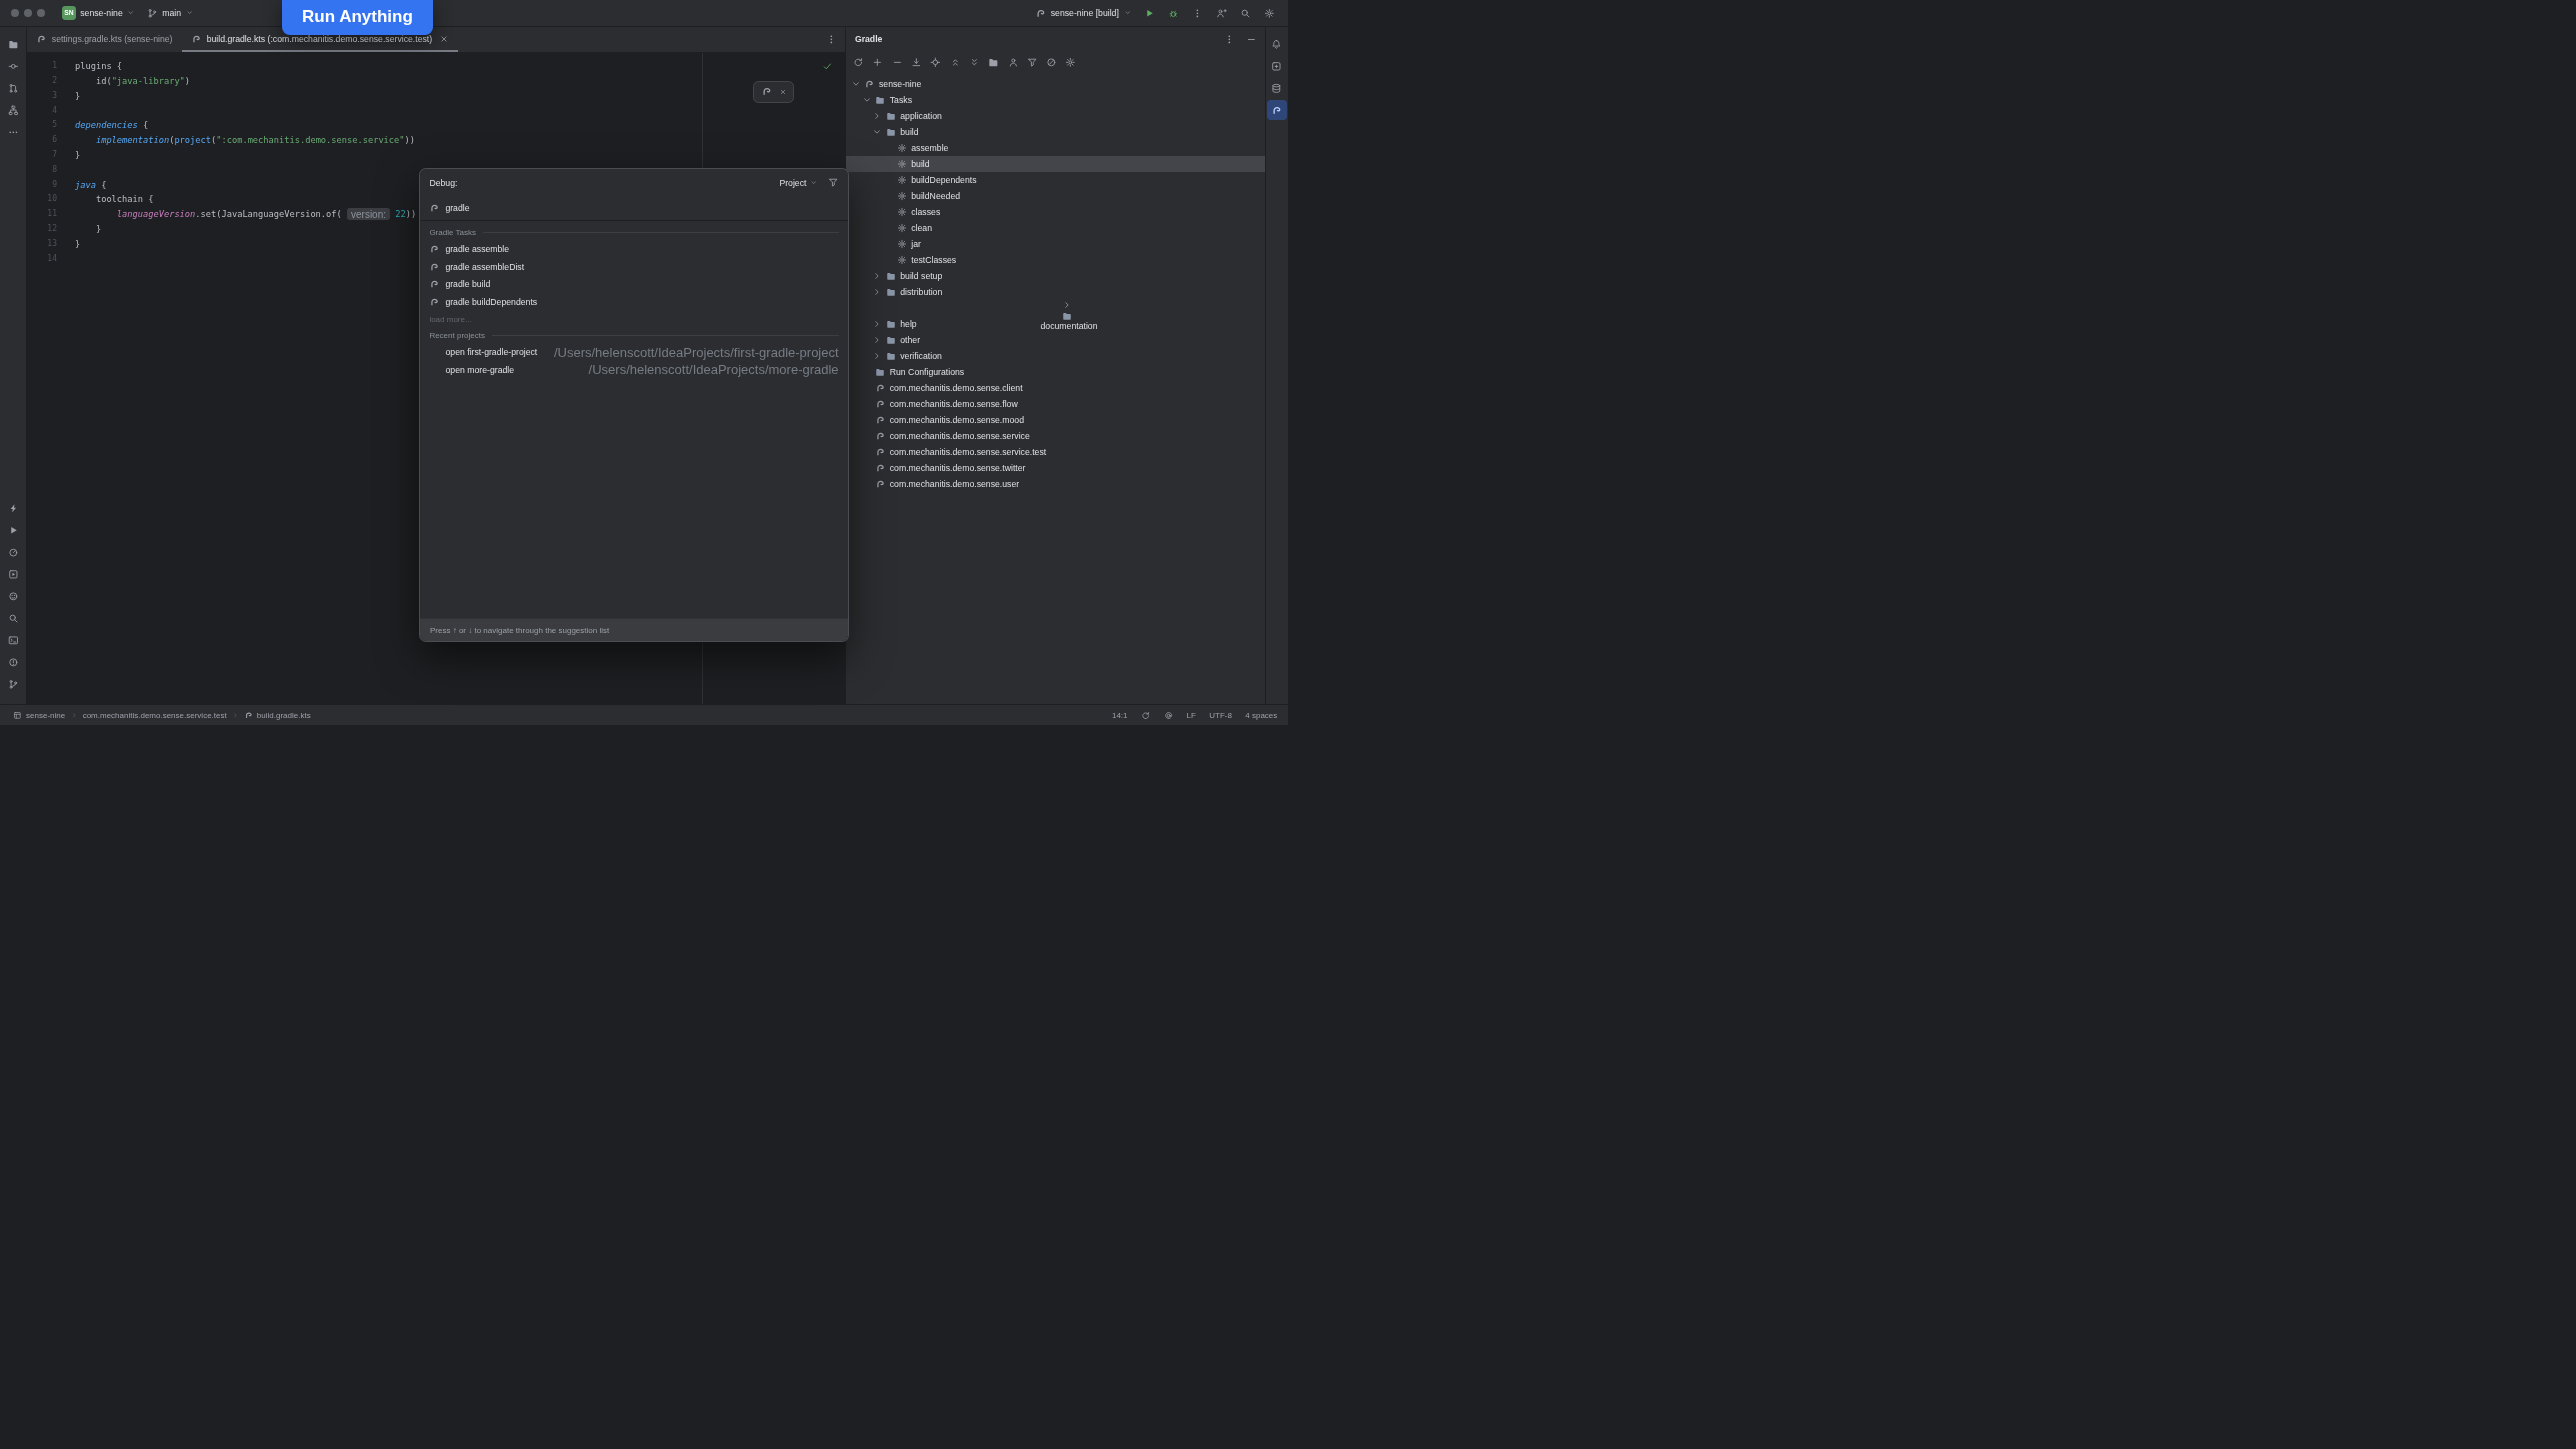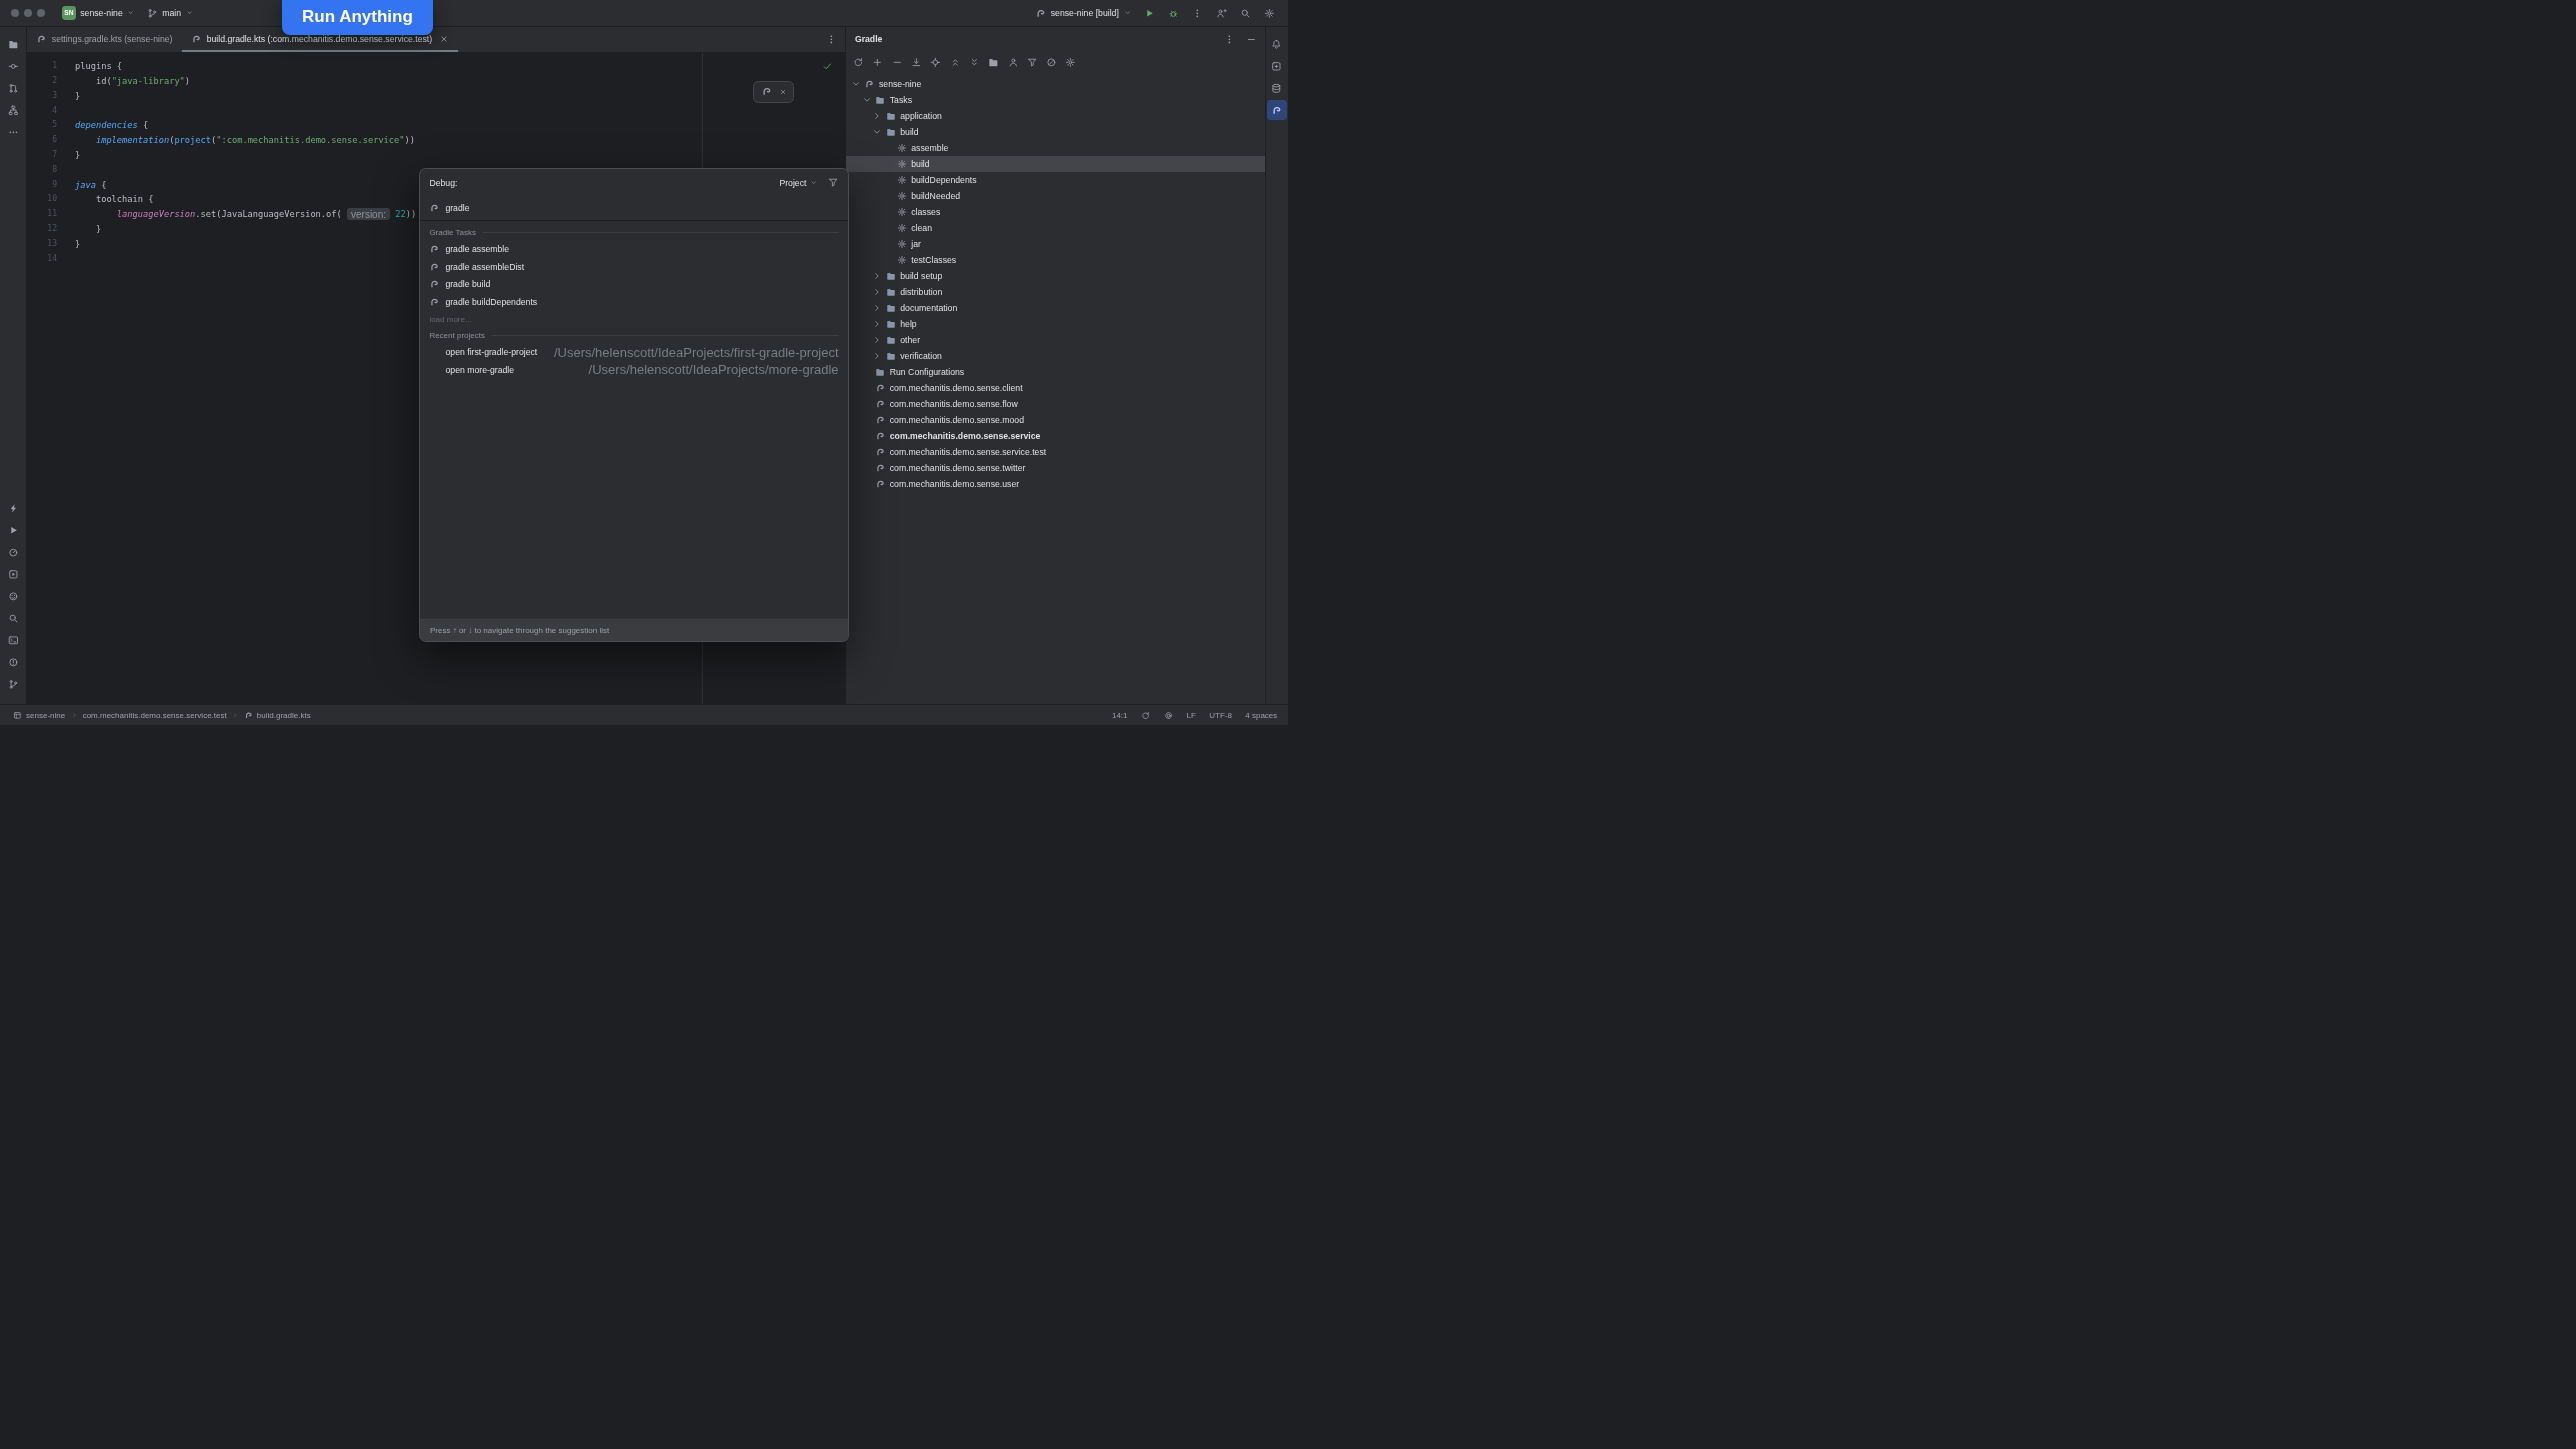--- a/index.html
+++ b/index.html
@@ -681,117 +681,117 @@
                 </svg>
               </span>
             </span>
             <span class="icon folder-tint">
               <svg viewBox="0 0 16 16" fill="currentColor" stroke="none">
                 <path d="M2 4.1c0-.5.4-1 1-1h3.3l1.4 1.8H13c.6 0 1 .5 1 1v6.9c0 .6-.4 1-1 1H3c-.6 0-1-.4-1-1z"></path>
               </svg>
             </span>
             <span>distribution</span>
           </div>
+          <div class="tree-row" style="padding-left: 28px; flex-direction: column;">
+            <span class="slot">
+              <span class="icon sm">
+                <svg viewBox="0 0 16 16" fill="none" stroke="currentColor" stroke-width="1.3" stroke-linecap="round" stroke-linejoin="round">
+                  <path d="m6.2 4.3 3.6 3.7-3.6 3.7"></path>
+                </svg>
+              </span>
+            </span>
+            <span class="icon folder-tint">
+              <svg viewBox="0 0 16 16" fill="currentColor" stroke="none">
+                <path d="M2 4.1c0-.5.4-1 1-1h3.3l1.4 1.8H13c.6 0 1 .5 1 1v6.9c0 .6-.4 1-1 1H3c-.6 0-1-.4-1-1z"></path>
+              </svg>
+            </span>
+            <span>documentation</span>
+          </div>
           <div class="tree-row" style="padding-left: 28px;">
             <span class="slot">
               <span class="icon sm">
                 <svg viewBox="0 0 16 16" fill="none" stroke="currentColor" stroke-width="1.3" stroke-linecap="round" stroke-linejoin="round">
                   <path d="m6.2 4.3 3.6 3.7-3.6 3.7"></path>
                 </svg>
               </span>
             </span>
             <span class="icon folder-tint">
               <svg viewBox="0 0 16 16" fill="currentColor" stroke="none">
                 <path d="M2 4.1c0-.5.4-1 1-1h3.3l1.4 1.8H13c.6 0 1 .5 1 1v6.9c0 .6-.4 1-1 1H3c-.6 0-1-.4-1-1z"></path>
               </svg>
             </span>
-            <span>documentation</span>
+            <span>help</span>
           </div>
           <div class="tree-row" style="padding-left: 28px;">
             <span class="slot">
               <span class="icon sm">
                 <svg viewBox="0 0 16 16" fill="none" stroke="currentColor" stroke-width="1.3" stroke-linecap="round" stroke-linejoin="round">
                   <path d="m6.2 4.3 3.6 3.7-3.6 3.7"></path>
                 </svg>
               </span>
             </span>
             <span class="icon folder-tint">
               <svg viewBox="0 0 16 16" fill="currentColor" stroke="none">
                 <path d="M2 4.1c0-.5.4-1 1-1h3.3l1.4 1.8H13c.6 0 1 .5 1 1v6.9c0 .6-.4 1-1 1H3c-.6 0-1-.4-1-1z"></path>
               </svg>
             </span>
-            <span>help</span>
+            <span>other</span>
           </div>
           <div class="tree-row" style="padding-left: 28px;">
             <span class="slot">
               <span class="icon sm">
                 <svg viewBox="0 0 16 16" fill="none" stroke="currentColor" stroke-width="1.3" stroke-linecap="round" stroke-linejoin="round">
                   <path d="m6.2 4.3 3.6 3.7-3.6 3.7"></path>
                 </svg>
               </span>
             </span>
             <span class="icon folder-tint">
               <svg viewBox="0 0 16 16" fill="currentColor" stroke="none">
                 <path d="M2 4.1c0-.5.4-1 1-1h3.3l1.4 1.8H13c.6 0 1 .5 1 1v6.9c0 .6-.4 1-1 1H3c-.6 0-1-.4-1-1z"></path>
               </svg>
             </span>
-            <span>other</span>
-          </div>
-          <div class="tree-row" style="padding-left: 28px;">
-            <span class="slot">
-              <span class="icon sm">
-                <svg viewBox="0 0 16 16" fill="none" stroke="currentColor" stroke-width="1.3" stroke-linecap="round" stroke-linejoin="round">
-                  <path d="m6.2 4.3 3.6 3.7-3.6 3.7"></path>
-                </svg>
-              </span>
-            </span>
+            <span>verification</span>
+          </div>
+          <div class="tree-row" style="padding-left: 17.5px;">
+            <span class="slot"></span>
             <span class="icon folder-tint">
               <svg viewBox="0 0 16 16" fill="currentColor" stroke="none">
                 <path d="M2 4.1c0-.5.4-1 1-1h3.3l1.4 1.8H13c.6 0 1 .5 1 1v6.9c0 .6-.4 1-1 1H3c-.6 0-1-.4-1-1z"></path>
               </svg>
             </span>
-            <span>verification</span>
+            <span>Run Configurations</span>
           </div>
           <div class="tree-row" style="padding-left: 17.5px;">
             <span class="slot"></span>
-            <span class="icon folder-tint">
-              <svg viewBox="0 0 16 16" fill="currentColor" stroke="none">
-                <path d="M2 4.1c0-.5.4-1 1-1h3.3l1.4 1.8H13c.6 0 1 .5 1 1v6.9c0 .6-.4 1-1 1H3c-.6 0-1-.4-1-1z"></path>
-              </svg>
-            </span>
-            <span>Run Configurations</span>
+            <span class="icon">
+              <svg viewBox="0 0 16 16" fill="currentColor" stroke="none">
+                <path d="M12.9 4.4c-.9-1-2.3-1.5-3.8-1.5-3.2 0-5.4 2.3-5.4 5.4V13h2V8.3c0-2 1.3-3.4 3.4-3.4 1 0 1.9.3 2.4.9.4.5.6 1 .5 1.4-.1.4-.5.7-.9.7-.4 0-.8-.3-1.1-.7l-1.6 1c.7 1.1 1.7 1.7 2.8 1.6 1.4 0 2.5-1 2.8-2.3.2-1.1-.2-2.2-1.1-3.1z"></path>
+              </svg>
+            </span>
+            <span>com.mechanitis.demo.sense.client</span>
           </div>
           <div class="tree-row" style="padding-left: 17.5px;">
             <span class="slot"></span>
             <span class="icon">
               <svg viewBox="0 0 16 16" fill="currentColor" stroke="none">
                 <path d="M12.9 4.4c-.9-1-2.3-1.5-3.8-1.5-3.2 0-5.4 2.3-5.4 5.4V13h2V8.3c0-2 1.3-3.4 3.4-3.4 1 0 1.9.3 2.4.9.4.5.6 1 .5 1.4-.1.4-.5.7-.9.7-.4 0-.8-.3-1.1-.7l-1.6 1c.7 1.1 1.7 1.7 2.8 1.6 1.4 0 2.5-1 2.8-2.3.2-1.1-.2-2.2-1.1-3.1z"></path>
               </svg>
             </span>
-            <span>com.mechanitis.demo.sense.client</span>
+            <span>com.mechanitis.demo.sense.flow</span>
           </div>
           <div class="tree-row" style="padding-left: 17.5px;">
             <span class="slot"></span>
             <span class="icon">
               <svg viewBox="0 0 16 16" fill="currentColor" stroke="none">
                 <path d="M12.9 4.4c-.9-1-2.3-1.5-3.8-1.5-3.2 0-5.4 2.3-5.4 5.4V13h2V8.3c0-2 1.3-3.4 3.4-3.4 1 0 1.9.3 2.4.9.4.5.6 1 .5 1.4-.1.4-.5.7-.9.7-.4 0-.8-.3-1.1-.7l-1.6 1c.7 1.1 1.7 1.7 2.8 1.6 1.4 0 2.5-1 2.8-2.3.2-1.1-.2-2.2-1.1-3.1z"></path>
               </svg>
             </span>
-            <span>com.mechanitis.demo.sense.flow</span>
+            <span>com.mechanitis.demo.sense.mood</span>
           </div>
           <div class="tree-row" style="padding-left: 17.5px;">
-            <span class="slot"></span>
-            <span class="icon">
-              <svg viewBox="0 0 16 16" fill="currentColor" stroke="none">
-                <path d="M12.9 4.4c-.9-1-2.3-1.5-3.8-1.5-3.2 0-5.4 2.3-5.4 5.4V13h2V8.3c0-2 1.3-3.4 3.4-3.4 1 0 1.9.3 2.4.9.4.5.6 1 .5 1.4-.1.4-.5.7-.9.7-.4 0-.8-.3-1.1-.7l-1.6 1c.7 1.1 1.7 1.7 2.8 1.6 1.4 0 2.5-1 2.8-2.3.2-1.1-.2-2.2-1.1-3.1z"></path>
-              </svg>
-            </span>
-            <span>com.mechanitis.demo.sense.mood</span>
-          </div>
-          <div class="tree-row" style="padding-left: 17.5px; font-weight: bold;">
             <span class="slot"></span>
             <span class="icon">
               <svg viewBox="0 0 16 16" fill="currentColor" stroke="none">
                 <path d="M12.9 4.4c-.9-1-2.3-1.5-3.8-1.5-3.2 0-5.4 2.3-5.4 5.4V13h2V8.3c0-2 1.3-3.4 3.4-3.4 1 0 1.9.3 2.4.9.4.5.6 1 .5 1.4-.1.4-.5.7-.9.7-.4 0-.8-.3-1.1-.7l-1.6 1c.7 1.1 1.7 1.7 2.8 1.6 1.4 0 2.5-1 2.8-2.3.2-1.1-.2-2.2-1.1-3.1z"></path>
               </svg>
             </span>
             <span>com.mechanitis.demo.sense.service</span>
           </div>
           <div class="tree-row" style="padding-left: 17.5px;">
             <span class="slot"></span>

